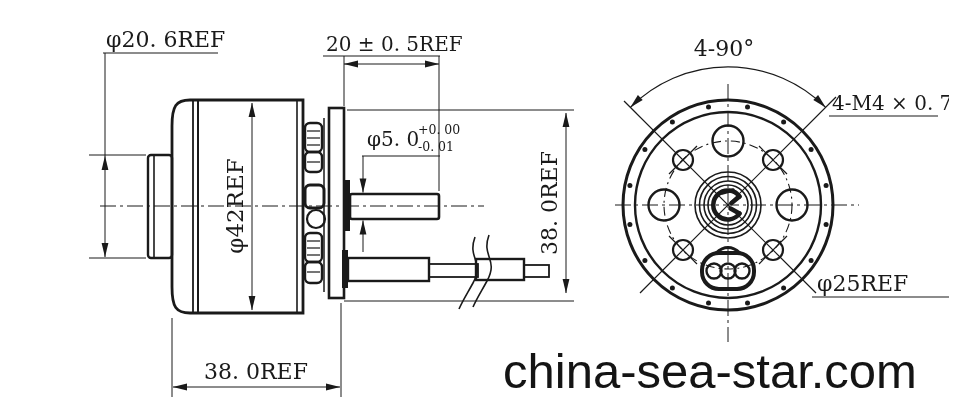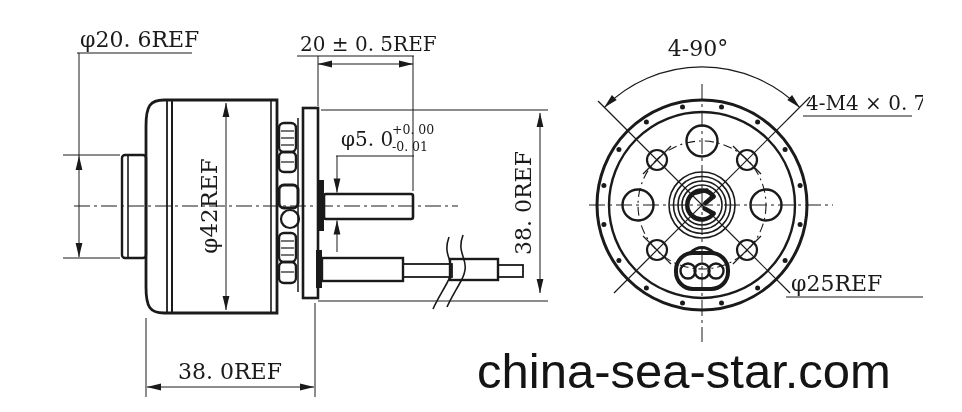--- a/index.html
+++ b/index.html
@@ -1,16 +1,16 @@
 <!DOCTYPE html>
 <html><head>
 <meta charset="utf-8">
 <style>
   html,body{margin:0;padding:0;background:#ffffff;}
-  .page{position:relative;width:923px;height:412px;background:#ffffff;overflow:hidden;}
+  .page{position:relative;width:923px;height:412px;background:#ffffff;overflow:hidden;margin-left:26px;}
   svg{display:block;}
   .dimtxt{font-family:"DejaVu Serif", serif;fill:#1a1a1a;}
   .wm{font-family:"Liberation Sans", sans-serif;fill:#141414;}
   .ol{stroke:#1a1a1a;fill:none;}
 </style>
 </head>
 <body>
 
 <div class="page">
 <svg width="962" height="412" viewBox="0 0 962 412">

